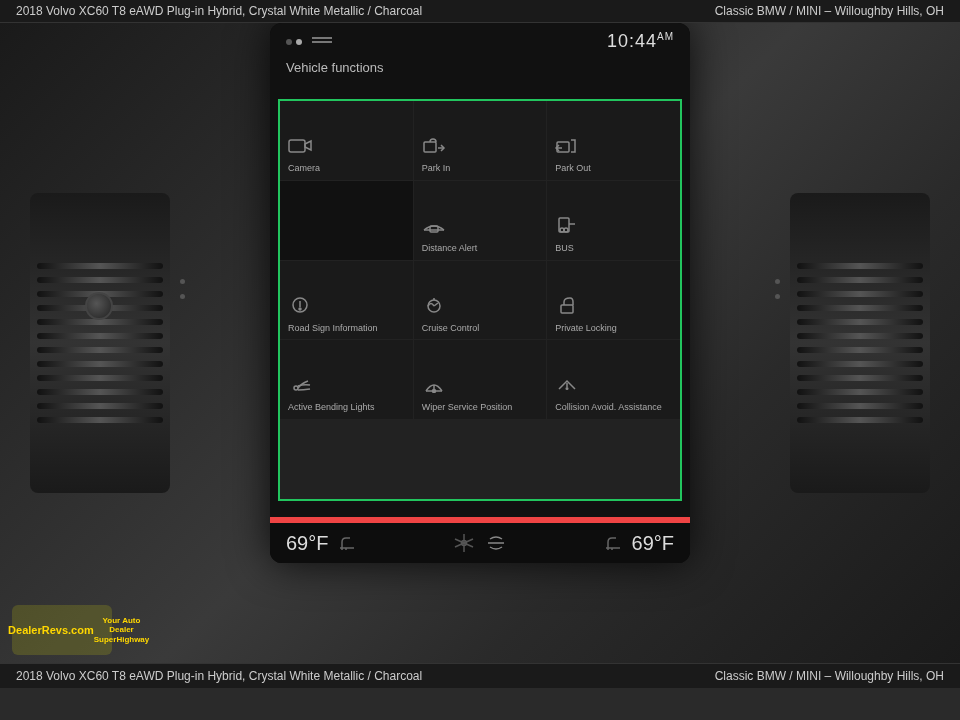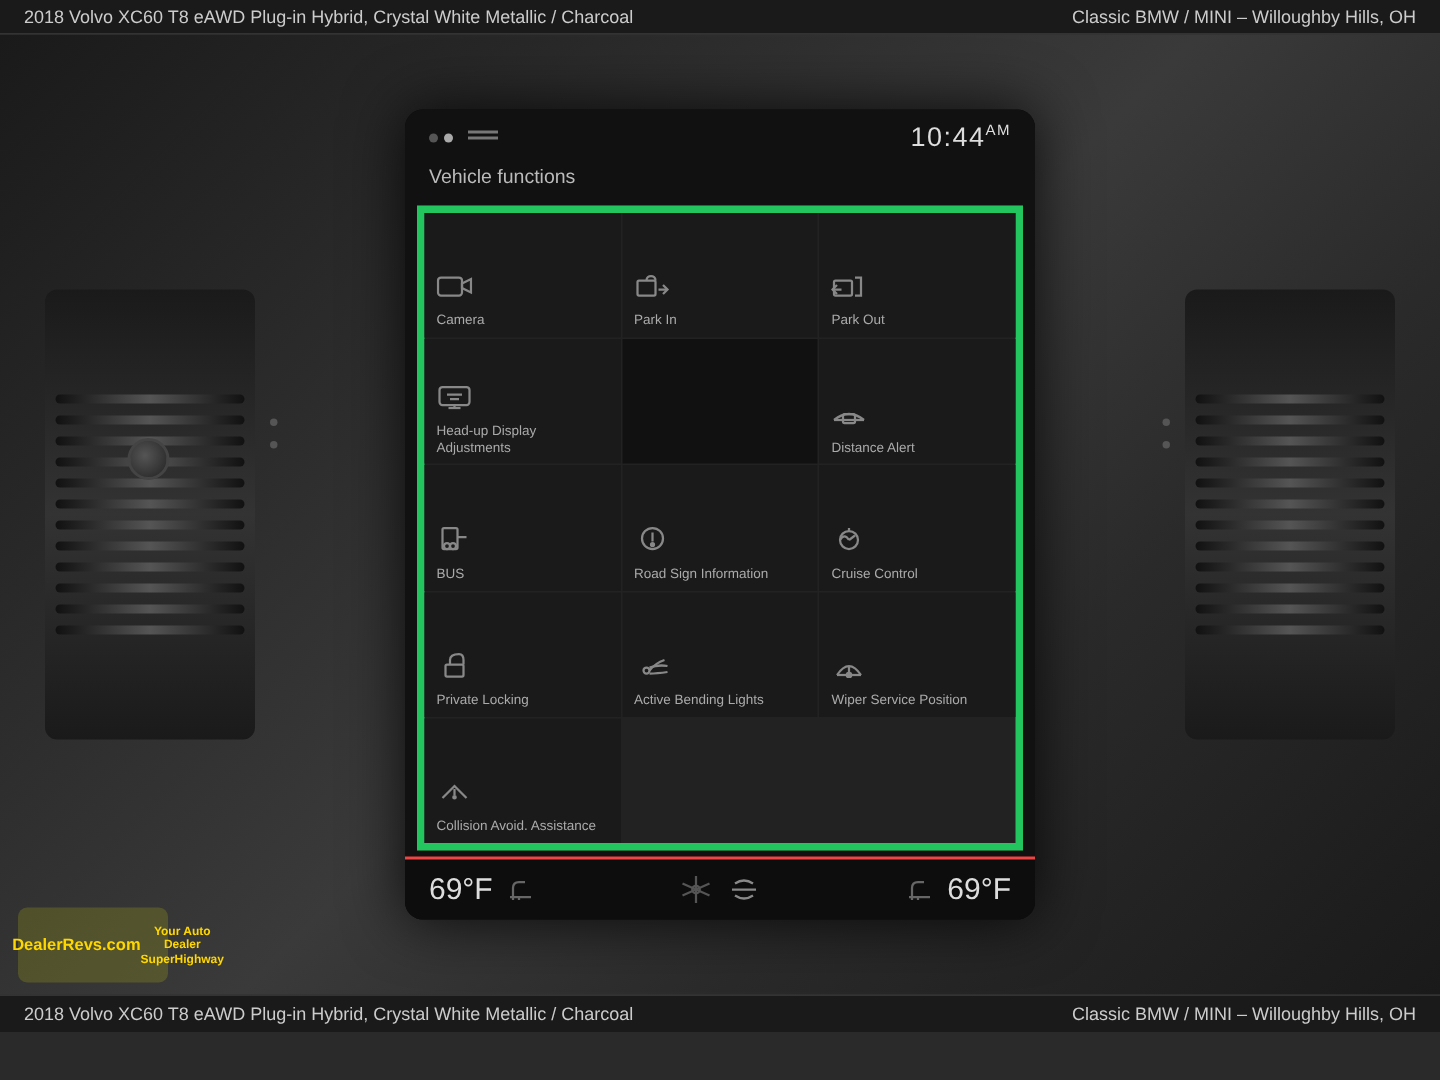--- a/index.html
+++ b/index.html
@@ -33,21 +33,20 @@
       overflow: hidden;
     }
 
     
     .dashboard-bg {
       width: 100%;
       height: 100%;
       background: linear-gradient(135deg, #1a1a1a 0%, #2d2d2d 30%, #3a3a3a 50%, #2a2a2a 70%, #1a1a1a 100%);
       position: relative;
       display: flex;
-      align-items: center;
       justify-content: center;
     }
 
     
     .vent-left {
       position: absolute;
       left: 30px;
       top: 50%;
       transform: translateY(-50%);
       width: 140px;
@@ -146,22 +145,22 @@
     }
 
     
     .functions-grid {
       flex: 1;
       display: grid;
       grid-template-columns: repeat(3, 1fr);
       grid-template-rows: repeat(5, 1fr);
       gap: 1px;
       background: #222;
-      margin: 4px 8px;
-      border: 5px solid #22c55e;
+      margin: 16px 8px;
+      border: 2px solid #22c55e;
     }
 
     .func-btn {
       background: #1a1a1a;
       display: flex;
       flex-direction: column;
       align-items: flex-start;
       justify-content: flex-end;
       padding: 6px 8px;
       cursor: pointer;
@@ -188,21 +187,21 @@
       cursor: default;
     }
 
     
     .climate-bar {
       display: flex;
       align-items: center;
       justify-content: space-between;
       padding: 8px 16px;
       background: #0d0d0d;
-      border-top: 2px solid #ef4444;
+      border-top: 6px solid #ef4444;
     }
 
     .climate-left, .climate-right {
       display: flex;
       align-items: center;
       gap: 8px;
     }
 
     .climate-temp {
       color: #ddd;
@@ -388,32 +387,20 @@
                 <rect x="2" y="6" width="12" height="10" rx="1"></rect>
                 <line x1="1" y1="12" x2="7" y2="12"></line>
                 <polyline points="4,9 1,12 4,15"></polyline>
                 <path d="M16 4 L20 4 L20 16 L16 16" stroke="#888"></path>
               </svg>
             </div>
             <div class="func-btn-label">Park Out</div>
           </div>
 
 
-          <div class="func-btn">
-            <div class="func-btn-icon">
-              <svg width="24" height="18" fill="none" stroke="#888" stroke-width="1.5">
-                <rect x="2" y="3" width="20" height="12" rx="2"></rect>
-                <line x1="12" y1="15" x2="12" y2="17"></line>
-                <line x1="8" y1="17" x2="16" y2="17"></line>
-                <line x1="7" y1="8" x2="17" y2="8"></line>
-                <line x1="9" y1="11" x2="15" y2="11"></line>
-              </svg>
-            </div>
-            <div class="func-btn-label">Head-up Display Adjustments</div>
-          </div>
 
           <div class="func-btn empty"></div>
 
           <div class="func-btn">
             <div class="func-btn-icon">
               <svg width="24" height="18" fill="none" stroke="#888" stroke-width="1.5">
                 <path d="M2 14 Q12 6 22 14"></path>
                 <rect x="8" y="10" width="8" height="6" rx="1"></rect>
                 <line x1="2" y1="14" x2="22" y2="14"></line>
               </svg>

